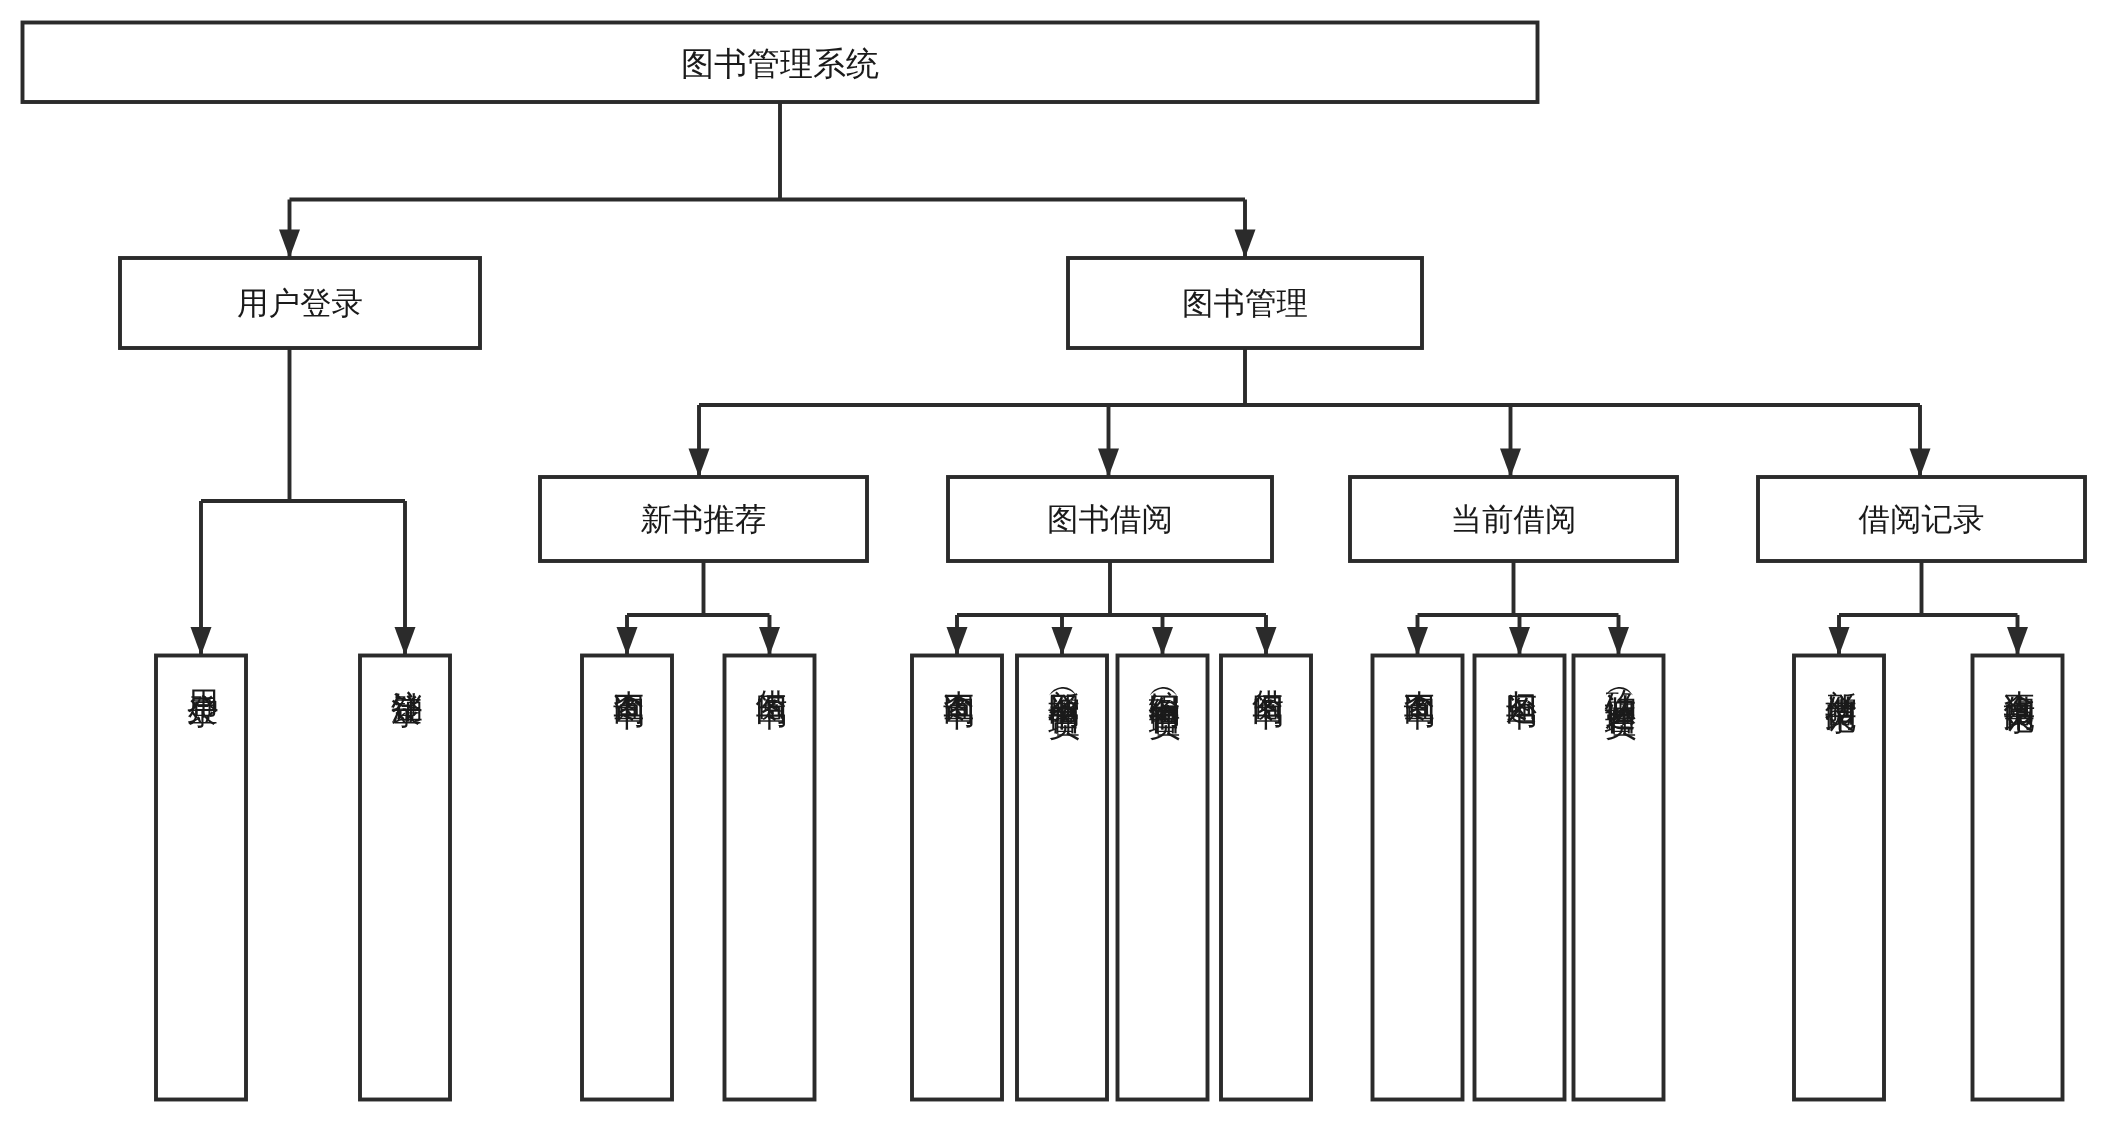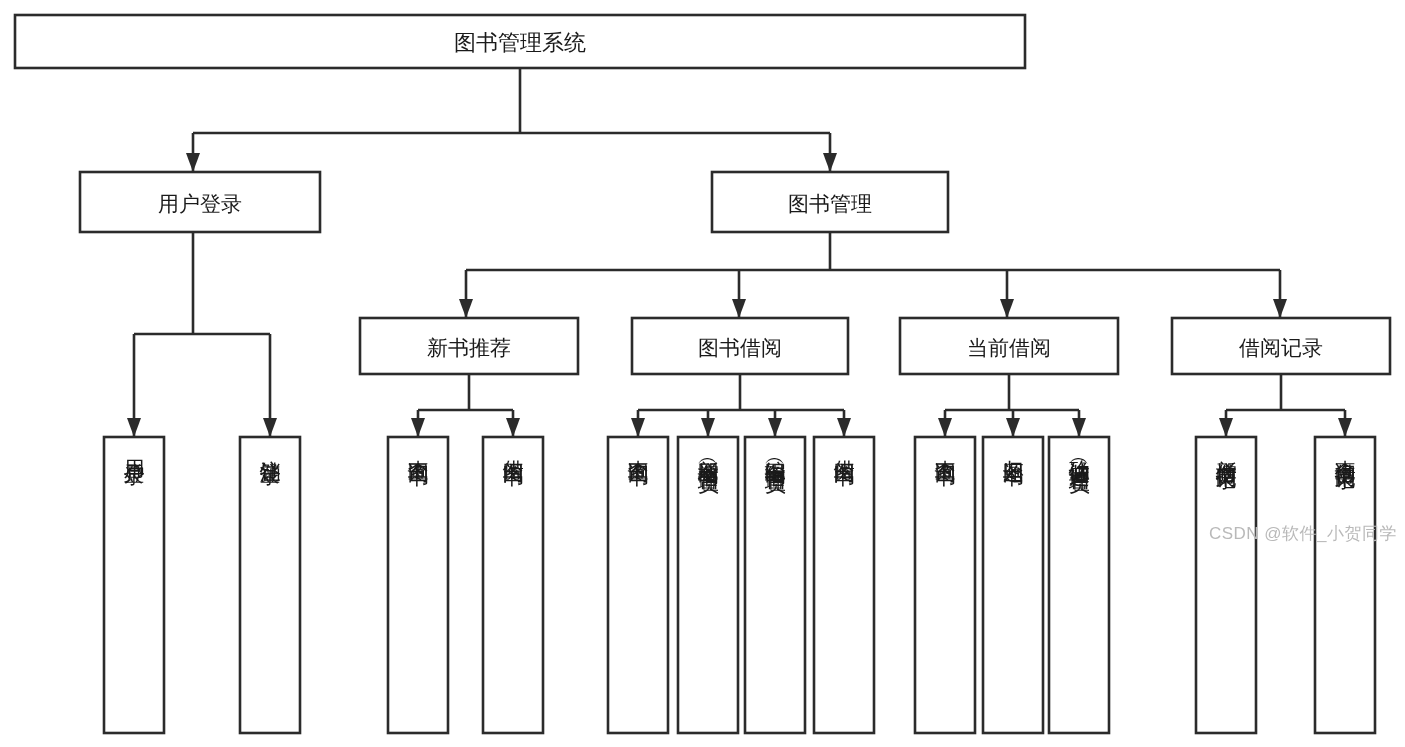--- a/index.html
+++ b/index.html
@@ -205,14 +205,13 @@
       <div class="leaf-label-wrap" style="left: 1049px; top: 443px; width: 60px; height: 284px;">
         <div class="leaf-label">确认归还（管理员）</div>
       </div>
       <div class="leaf-label-wrap" style="left: 1196px; top: 443px; width: 60px; height: 284px;">
         <div class="leaf-label">新增借阅记录</div>
       </div>
       <div class="leaf-label-wrap" style="left: 1315px; top: 443px; width: 60px; height: 284px;">
         <div class="leaf-label">查询借阅记录</div>
       </div>
     </div>
-  <div class="watermark">CSDN @软件_小贺同学</div>
 </div>
 
 </body></html>

